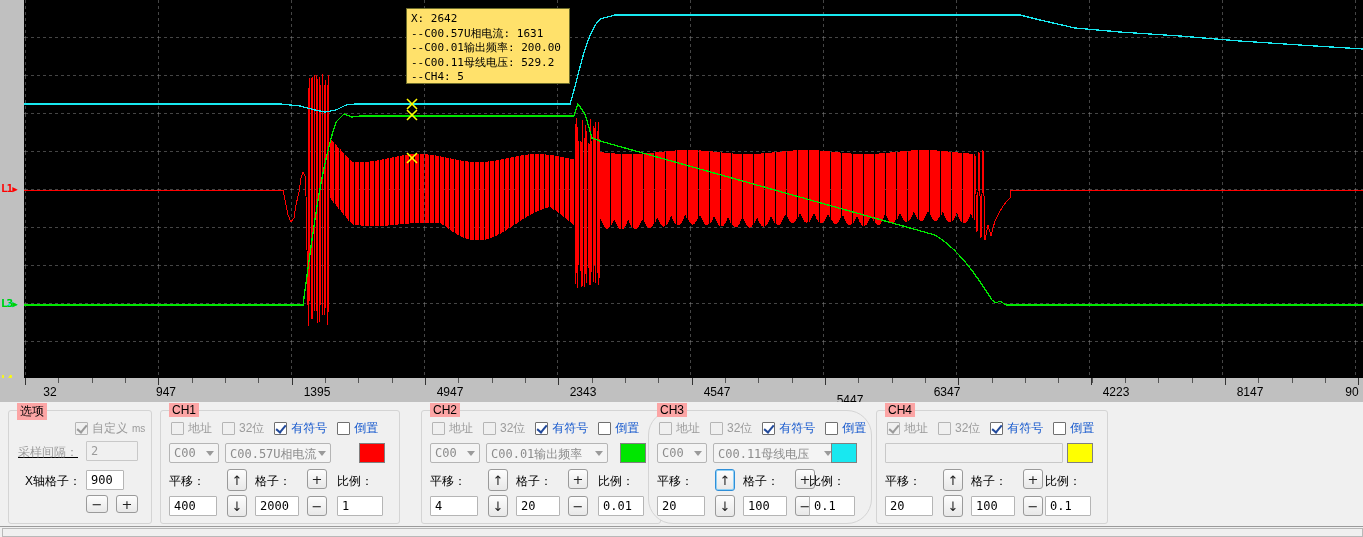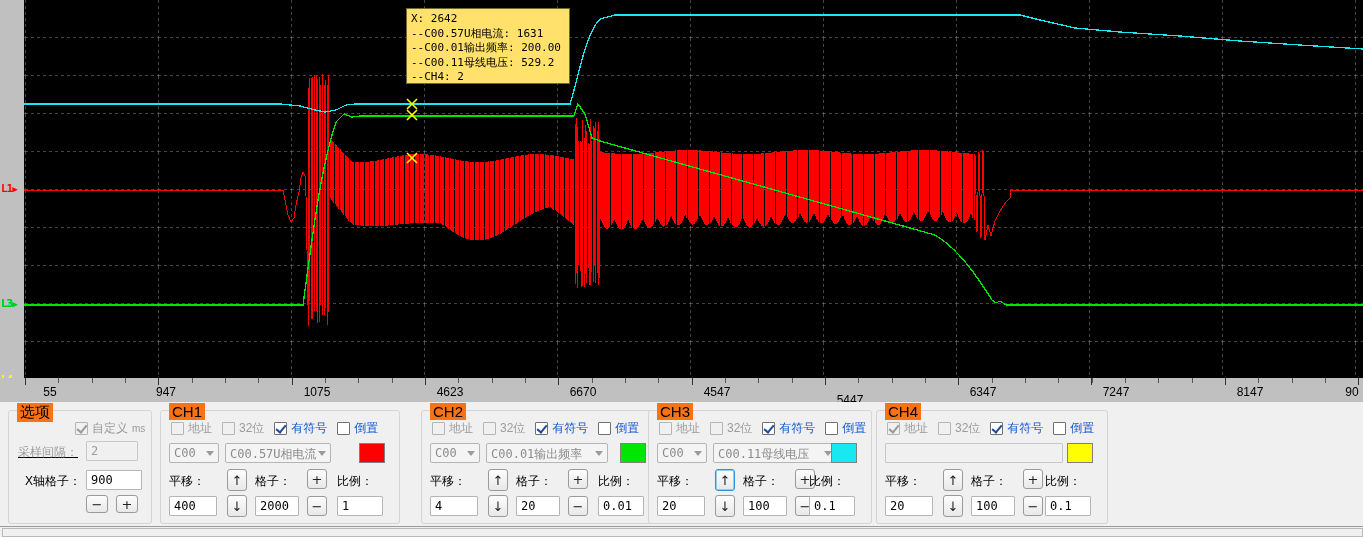--- a/index.html
+++ b/index.html
@@ -25,21 +25,21 @@
   #xaxis{position:absolute;left:0;top:378px;width:1363px;height:24px;background:#c0c0c0;}
   #xaxis .tickrow{position:absolute;left:24px;top:0;width:1339px;height:7px;}
   #xaxis .tk{position:absolute;top:0;width:1px;height:5px;background:#555;}
   #xaxis .tkmaj{height:7px;background:#333;}
   #xaxis .lbl{position:absolute;top:7px;font-size:12px;color:#000;white-space:nowrap;
     transform:translateX(-50%);}
 
   
   #panel{position:absolute;left:0;top:402px;width:1363px;height:135px;background:#f0f0f0;}
   .grp{position:absolute;top:8px;border:1px solid #d4d4d4;border-radius:3px;background:#f0f0f0;}
-  .grp > .cap{position:absolute;left:8px;top:-8px;background:#f97316;padding:0 3px;font-size:15px;color:#000;}
+  .grp > .cap{position:absolute;left:8px;top:-8px;background:#fca5a5;padding:0 3px;font-size:12px;color:#000;}
 
   .row{position:absolute;}
   .chk{display:inline-flex;align-items:center;gap:4px;font-size:12px;}
   .box{width:13px;height:13px;border:1px solid #707070;background:#fff;box-sizing:border-box;
     display:inline-block;position:relative;border-radius:1px;}
   .box.dis{background:#f0f0f0;border-color:#b5b5b5;}
   .box.ck::after{content:"";position:absolute;left:3px;top:0px;width:4px;height:8px;
     border:solid #21499b;border-width:0 2px 2px 0;transform:rotate(40deg);}
   .box.dis.ck::after{border-color:#9a9a9a;}
   .lab-dis{color:#9b9b9b;}
@@ -113,21 +113,21 @@
     <div class="lmark" style="top:184px;color:#ff0000;"><span>L1</span><span class="tri">▶</span></div>
     <div class="lmark" style="top:299px;color:#00e5ee;"><span>L2</span><span class="tri">▶</span></div>
     <div class="lmark" style="top:299px;color:#00d000;"><span>L3</span><span class="tri">▶</span></div>
     <div class="lmark" style="top:375px;color:#ffff00;"><span>L4</span><span class="tri">▶</span></div>
 
     <div id="tooltip">
       <div>X: 2642</div>
       <div>--C00.57U相电流: 1631</div>
       <div>--C00.01输出频率: 200.00</div>
       <div>--C00.11母线电压: 529.2</div>
-      <div>--CH4: 2</div>
+      <div>--CH4: 5</div>
     </div>
 
     <div id="xaxis">
       <div class="tickrow" id="xticks">
           <div class="tk" style="left: 1px;"></div>
           <div class="tk" style="left: 34px;"></div>
           <div class="tk" style="left: 68px;"></div>
           <div class="tk" style="left: 101px;"></div>
           <div class="tk" style="left: 134px;"></div>
           <div class="tk" style="left: 168px;"></div>
@@ -172,29 +172,29 @@
           <div class="tk tkmaj" style="left: 401px;"></div>
           <div class="tk tkmaj" style="left: 534px;"></div>
           <div class="tk tkmaj" style="left: 668px;"></div>
           <div class="tk tkmaj" style="left: 801px;"></div>
           <div class="tk tkmaj" style="left: 934px;"></div>
           <div class="tk tkmaj" style="left: 1067px;"></div>
           <div class="tk tkmaj" style="left: 1201px;"></div>
           <div class="tk tkmaj" style="left: 1334px;"></div>
         </div>
       <div id="xlabels">
-          <div class="lbl" style="left: 50px;">55</div>
+          <div class="lbl" style="left: 50px;">32</div>
           <div class="lbl" style="left: 166px;">947</div>
-          <div class="lbl" style="left: 317px;">1075</div>
-          <div class="lbl" style="left: 450px;">4623</div>
-          <div class="lbl" style="left: 583px;">6670</div>
+          <div class="lbl" style="left: 317px;">1395</div>
+          <div class="lbl" style="left: 450px;">4947</div>
+          <div class="lbl" style="left: 583px;">2343</div>
           <div class="lbl" style="left: 717px;">4547</div>
           <div class="lbl" style="left: 850px; margin-top: 8px;">5447</div>
-          <div class="lbl" style="left: 983px;">6347</div>
-          <div class="lbl" style="left: 1116px;">7247</div>
+          <div class="lbl" style="left: 947px;">6347</div>
+          <div class="lbl" style="left: 1116px;">4223</div>
           <div class="lbl" style="left: 1250px;">8147</div>
           <div class="lbl" style="left: 1352px;">90</div>
         </div>
     </div>
   </div>
 
   <div id="panel">
 
     <div class="grp" style="left:8px;width:142px;height:112px;">
       <div class="cap">选项</div>
@@ -208,21 +208,21 @@
       </div>
 
       <div class="row" style="left:9px;top:33px;text-decoration:underline;">
         <span class="cap-lbl lab-dis">采样间隔：</span>
       </div>
       <div class="tbox dis" style="position:absolute;left:77px;top:30px;width:52px;">2</div>
 
       <div class="row" style="left:16px;top:62px;">
         <span class="cap-lbl">X轴格子：</span>
       </div>
-      <div class="tbox" style="position:absolute;left:77px;top:59px;width:56px;">900</div>
+      <div class="tbox" style="position:absolute;left:77px;top:59px;width:38px;">900</div>
 
       <div class="btn" style="position:absolute;left:77px;top:84px;width:22px;height:18px;">
         <span class="ar">−</span>
       </div>
       <div class="btn" style="position:absolute;left:107px;top:84px;width:22px;height:18px;">
         <span class="ar">+</span>
       </div>
     </div>
 
     <div id="chgroups">
@@ -309,21 +309,21 @@
             <span class="ar">+</span>
           </div>
        <div class="tbox" style="position:absolute;left:94px;top:85px;width:44px;">20</div>
        <div class="btn" style="position:absolute;left:146px;top:85px;width:20px;height:20px;">
             <span class="ar">−</span>
           </div>
 
        <span class="cap-lbl" style="position:absolute;left:176px;top:62px;">比例：</span>
        <div class="tbox" style="position:absolute;left:176px;top:85px;width:46px;">0.01</div>
         </div>
-        <div class="grp" style="left: 648px; width: 222px; height: 112px;">
+        <div class="grp" style="left: 648px; width: 222px; height: 112px; border-radius: 25px;">
           <div class="cap">CH3</div>
        <div class="row" style="left:10px;top:9px;display:flex;gap:10px;">
          <span class="chk">
          <span class="box dis "></span>
          <span class="lab-dis">地址</span>
        </span>
          <span class="chk">
          <span class="box dis "></span>
          <span class="lab-dis">32位</span>
        </span>

